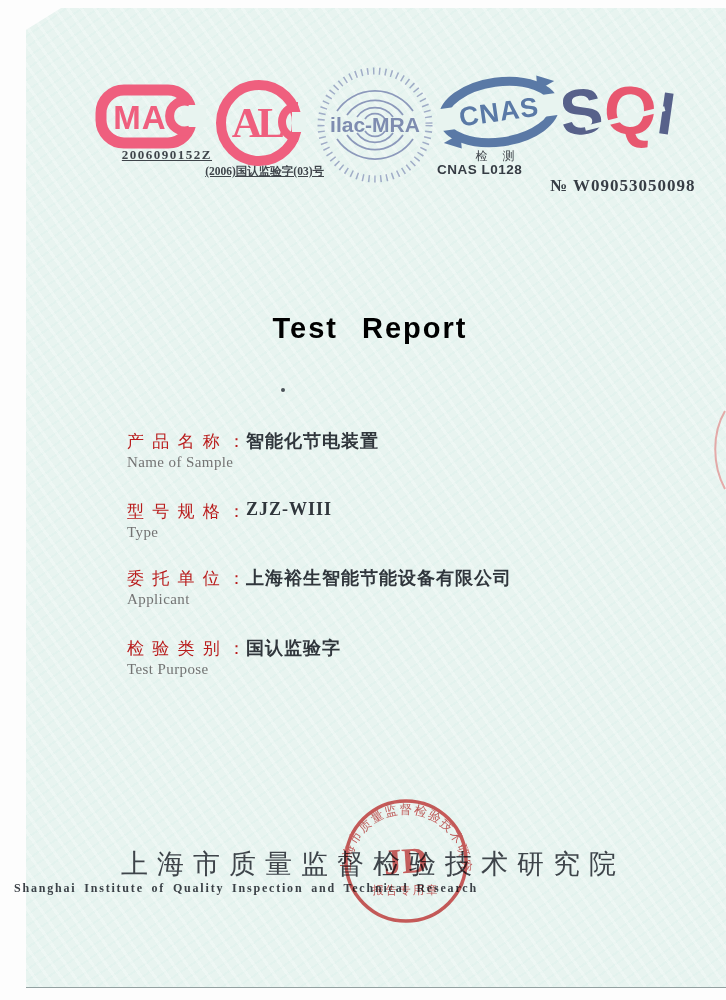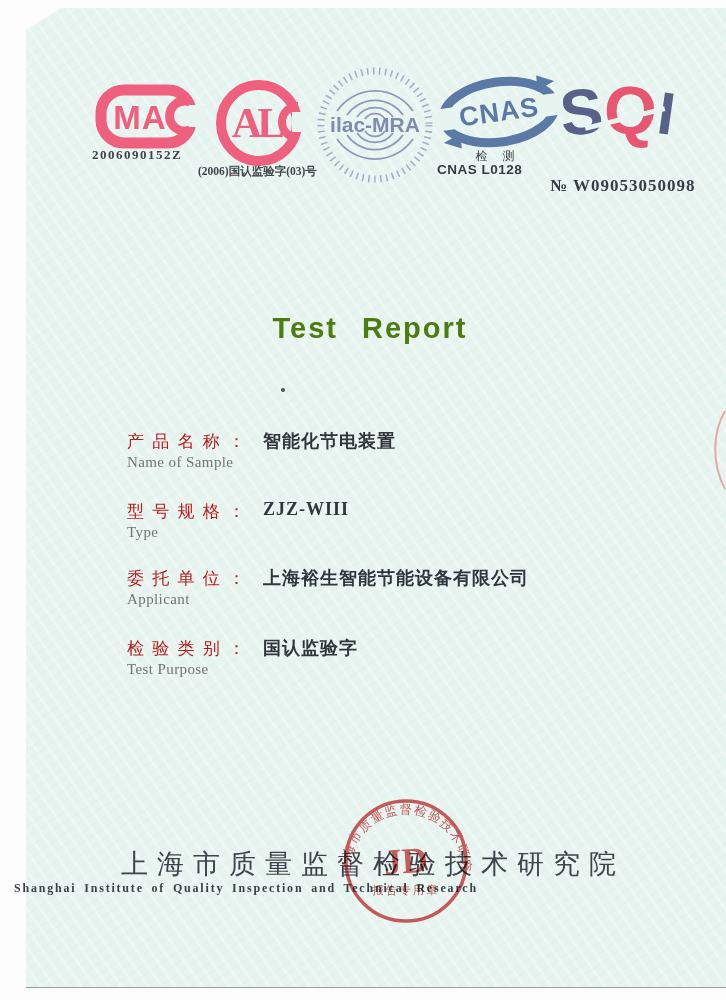--- a/index.html
+++ b/index.html
@@ -12,21 +12,21 @@
   .texture{position:absolute;inset:0;pointer-events:none;opacity:.55;
         background:
           repeating-linear-gradient(55deg, rgba(255,255,255,.45) 0 3px, rgba(255,255,255,0) 3px 11px),
           repeating-linear-gradient(-35deg, rgba(213,238,233,.5) 0 2px, rgba(255,255,255,0) 2px 9px);}
   .corner-wedge{position:absolute;left:0;top:0;width:0;height:0;
         border-top:46px solid #fdfdfd;border-right:74px solid transparent;}
 
   
   .logo{position:absolute;}
   .logo-caption{position:absolute;font-family:"Liberation Serif",serif;font-weight:700;
-        color:#3f454b;text-align:left;}
+        color:#3f454b;text-align:right;text-decoration:underline;}
   .cap-cma{left:92px;top:147px;width:120px;font-size:13px;letter-spacing:1.5px;}
   .cap-cal{left:198px;top:164px;width:126px;font-size:11.5px;}
   .cnas-cat{left:437px;top:148px;width:122px;text-align:center;font-size:12px;
         letter-spacing:6px;color:#3f454b;font-family:"Liberation Serif",serif;}
   .cnas-num{left:437px;top:162px;width:122px;text-align:left;font-size:13.5px;
         font-weight:700;color:#363c44;font-family:"Liberation Sans",sans-serif;letter-spacing:.5px;}
 
   .sqi{position:absolute;left:560px;top:76px;width:140px;height:92px;}
   .sqi span{display:inline-block;font-weight:900;font-family:"Liberation Sans",sans-serif;line-height:1;}
   .sqi .s{font-size:64px;color:#57618a;transform:rotate(-6deg);}
@@ -36,30 +36,30 @@
         background:#e8f4f0;transform:rotate(-14deg);}
 
   .report-no{position:absolute;left:550px;top:176px;font-family:"Liberation Serif",serif;
         font-weight:700;font-size:17px;color:#373d45;letter-spacing:1px;}
 
   
   .title-zh{position:absolute;left:0;right:0;top:234px;text-align:center;
         font-size:55px;font-weight:600;color:#3e444a;letter-spacing:26px;
         margin-left:40px;font-family:"Liberation Sans",sans-serif;}
   .title-en{position:absolute;left:0;right:0;top:312px;text-align:center;
-        font-size:29px;font-weight:700;color:#4d7c0f;letter-spacing:2px;word-spacing:14px;
+        font-size:29px;font-weight:700;color:#000000;letter-spacing:2px;word-spacing:14px;
         margin-left:14px;}
   .stray-dot{position:absolute;left:281px;top:388px;width:4px;height:4px;border-radius:50%;
         background:#4a5258;}
 
   
   .field{position:absolute;left:0;width:100%;}
   .field .zh{position:absolute;left:127px;top:0;font-family:"Liberation Serif",serif;
         font-size:17px;color:#b91c1c;letter-spacing:2px;white-space:nowrap;}
-  .field .val{position:absolute;left:263px;top:-1px;font-family:"Liberation Serif",serif;
+  .field .val{position:absolute;left:246px;top:-1px;font-family:"Liberation Serif",serif;
         font-size:18px;font-weight:700;color:#30363c;letter-spacing:1px;white-space:nowrap;}
   .field .en{position:absolute;left:127px;top:24px;font-family:"Liberation Serif",serif;
         font-size:15px;color:#737373;letter-spacing:.4px;white-space:nowrap;}
   #field-0{top:430px;} #field-1{top:500px;} #field-2{top:567px;} #field-3{top:637px;}
 
   
   .footer-zh{position:absolute;left:0;right:0;top:846px;text-align:center;
         font-size:27px;font-weight:500;color:#3e444a;letter-spacing:9px;margin-left:20px;
         font-family:"Liberation Sans",sans-serif;}
   .footer-en{position:absolute;left:0;right:0;top:881px;text-align:left;

